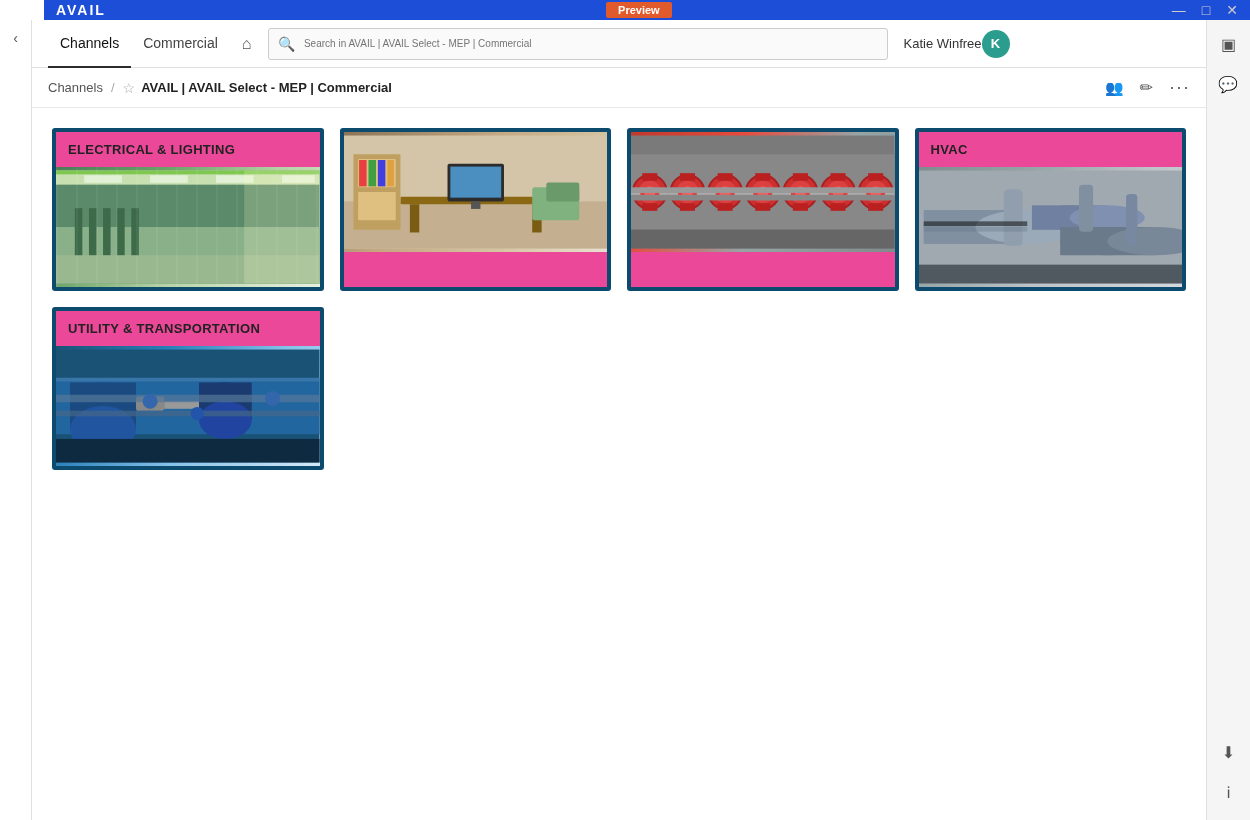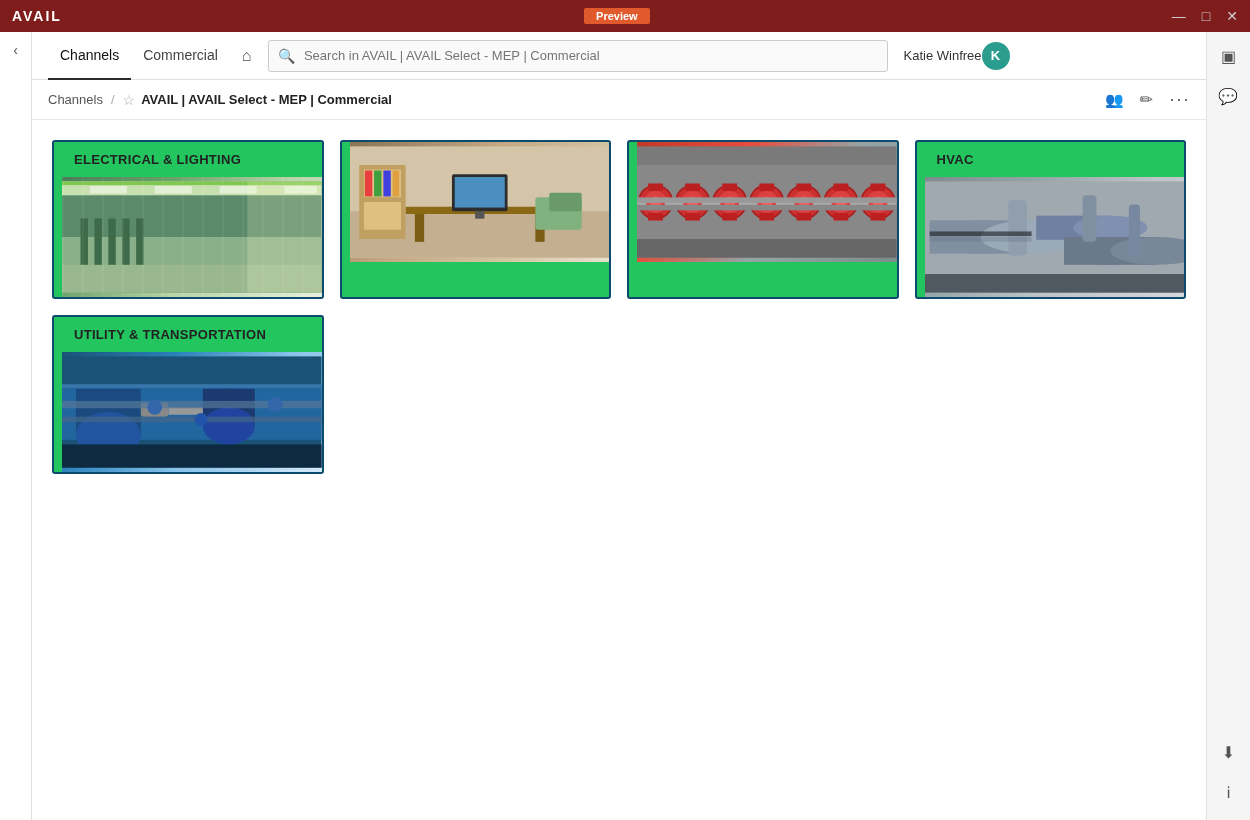--- a/index.html
+++ b/index.html
@@ -1,26 +1,27 @@
 <!DOCTYPE html>
 <html><head>
   <meta charset="utf-8">
   <style>
     * { box-sizing: border-box; margin: 0; padding: 0; }
     body { font-family: 'Segoe UI', Arial, sans-serif; background: #fff; width: 1250px; height: 820px; overflow: hidden; display: flex; flex-direction: column; }
 
     
     .title-bar {
-      background: #7f1d1d;
-      height: 32px;
+      background: #1d4ed8;
+      height: 20px;
       display: flex;
       align-items: center;
       justify-content: space-between;
       padding: 0 12px;
       flex-shrink: 0;
+      margin-left: 44px;
     }
     .title-bar-logo {
       color: #fff;
       font-weight: 700;
       font-size: 14px;
       letter-spacing: 2px;
     }
     .title-bar-preview {
       background: #e05a2b;
       color: #fff;
@@ -138,21 +139,21 @@
       border-radius: 3px;
       width: 100%;
       height: 32px;
       padding: 0 10px;
       background: #fafafa;
     }
     .nav-search-inner input {
       border: none;
       background: transparent;
       outline: none;
-      font-size: 13px;
+      font-size: 10px;
       color: #ef4444;
       width: 100%;
     }
     .nav-search-icon {
       color: #888;
       margin-right: 8px;
       font-size: 14px;
     }
     .nav-right {
       display: flex;
@@ -230,26 +231,25 @@
       overflow-y: auto;
       padding: 20px;
       background: #fff;
     }
     .category-grid {
       display: grid;
       grid-template-columns: repeat(4, 1fr);
       gap: 16px;
     }
     .category-card {
-      border: 2px solid #0c4a6e;
+      border: 4px solid #0c4a6e;
       border-radius: 3px;
       overflow: hidden;
       cursor: pointer;
-      background: #22c55e;
-      padding-left: 8px;
+      background: #ec4899;
     }
     .category-card-title {
       font-size: 13px;
       font-weight: 700;
       color: #222;
       padding: 10px 12px 8px;
       line-height: 1.3;
       text-transform: uppercase;
       letter-spacing: 0.3px;
     }

